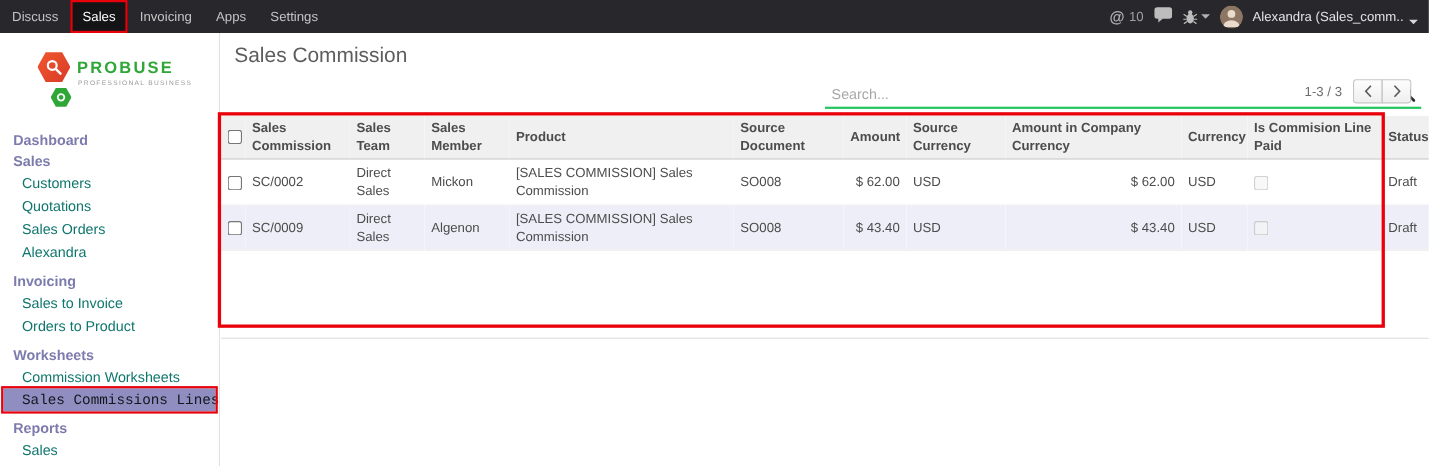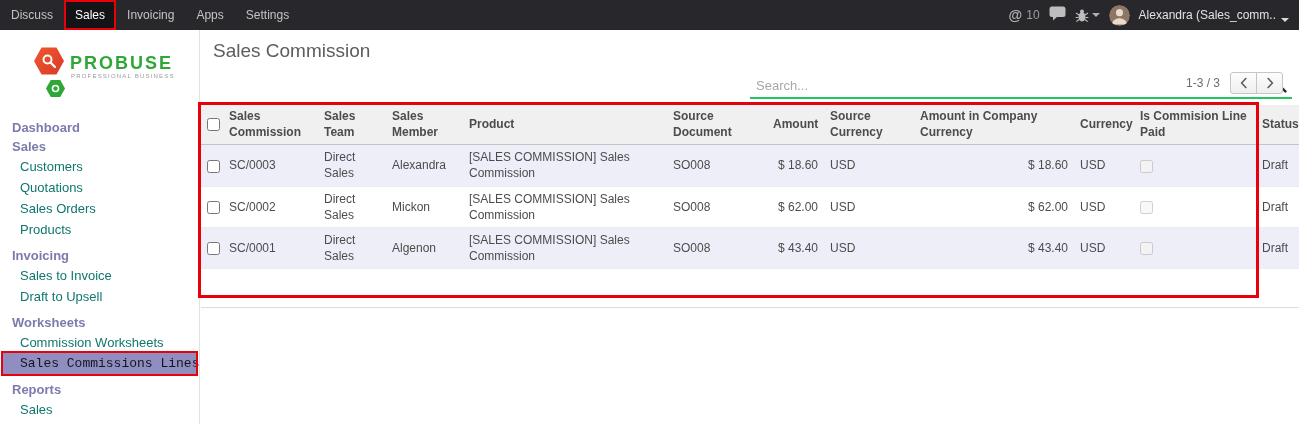--- a/index.html
+++ b/index.html
@@ -28,21 +28,21 @@
 
   
   .sidebar {
     position:absolute; top:30px; left:0; width:200px; bottom:0;
     background:#fff; border-right:1px solid #e2e2e2; font-size:13px; z-index:10;
   }
   .logo { position:absolute; top:14px; left:30px; width:162px; height:66px; }
   .hex { clip-path:polygon(25% 5%, 75% 5%, 100% 50%, 75% 95%, 25% 95%, 0% 50%); position:absolute; display:flex; align-items:center; justify-content:center; }
   .hex-big { left:4px; top:2px; width:30px; height:30px; background:linear-gradient(135deg,var(--logo-orange,#f0582f),#d93a27); }
   .hex-small { left:16px; top:35px; width:19px; height:19px; background:var(--logo-green,#2fa737); }
-  .logo-title { position:absolute; left:40px; top:9px; font-size:18px; font-weight:bold; letter-spacing:2px; color:var(--logo-green,#2fa737); }
+  .logo-title { position:absolute; left:40px; top:9px; font-size:15px; font-weight:bold; letter-spacing:2px; color:var(--logo-green,#2fa737); }
   .logo-sub { position:absolute; left:41px; top:29px; font-size:6px; letter-spacing:1.2px; color:#9a9a9a; }
 
   .nav { position:absolute; top:88px; left:0; right:0; }
   .section.gap { margin-top:6px; }
   .nav-heading { line-height:17px; padding:1px 12px; font-weight:bold; color:var(--sidebar-purple,#7c7bad); cursor:pointer; }
   .nav-item { line-height:21px; padding:0 12px 0 20px; color:#0f766e; cursor:pointer; white-space:nowrap; }
   .nav-item.selected { background:var(--selected-bg,#908ec1); color:#15151d; margin:0 3px; padding-left:17px; }
   .nav-item.annotated { outline:2px solid var(--annotation-red,#e60000); outline-offset:0px;font-family:Liberation Mono, monospace; }
 
   
@@ -139,26 +139,26 @@
 
   <div class="nav">
     <div class="section">
       <div class="nav-heading">Dashboard</div>
     </div>
     <div class="section">
       <div class="nav-heading">Sales</div>
       <div class="nav-item">Customers</div>
       <div class="nav-item">Quotations</div>
       <div class="nav-item">Sales Orders</div>
-      <div class="nav-item">Products</div>
+      <div class="nav-item">Alexandra</div>
     </div>
     <div class="section gap">
       <div class="nav-heading">Invoicing</div>
       <div class="nav-item">Sales to Invoice</div>
-      <div class="nav-item">Draft to Upsell</div>
+      <div class="nav-item">Orders to Product</div>
     </div>
     <div class="section gap">
       <div class="nav-heading">Worksheets</div>
       <div class="nav-item">Commission Worksheets</div>
       <div class="nav-item selected annotated">Sales Commissions Lines</div>
     </div>
     <div class="section gap">
       <div class="nav-heading">Reports</div>
       <div class="nav-item">Sales</div>
     </div>
@@ -219,51 +219,37 @@
         <th>Source Document</th>
         <th class="num">Amount</th>
         <th>Source Currency</th>
         <th>Amount in Company Currency</th>
         <th>Currency</th>
         <th>Is Commision Line Paid</th>
         <th>Status</th>
       </tr>
     </thead>
     <tbody>
-        <tr class="stripe">
-    <td class="cb"><input type="checkbox" style=""></td>
-    <td>SC/0003</td>
-    <td>Direct Sales</td>
-    <td>Alexandra</td>
-    <td>[SALES COMMISSION] Sales Commission</td>
-    <td>SO008</td>
-    <td class="num">$ 18.60</td>
-    <td>USD</td>
-    <td class="num">$ 18.60</td>
-    <td>USD</td>
-    <td class="cb"><input type="checkbox" disabled="" style=""></td>
-    <td>Draft</td>
-  </tr>
         <tr>
     <td class="cb"><input type="checkbox" style=""></td>
     <td>SC/0002</td>
     <td>Direct Sales</td>
     <td>Mickon</td>
     <td>[SALES COMMISSION] Sales Commission</td>
     <td>SO008</td>
     <td class="num">$ 62.00</td>
     <td>USD</td>
     <td class="num">$ 62.00</td>
     <td>USD</td>
     <td class="cb"><input type="checkbox" disabled="" style=""></td>
     <td>Draft</td>
   </tr>
         <tr class="stripe">
     <td class="cb"><input type="checkbox" style=""></td>
-    <td>SC/0001</td>
+    <td>SC/0009</td>
     <td>Direct Sales</td>
     <td>Algenon</td>
     <td>[SALES COMMISSION] Sales Commission</td>
     <td>SO008</td>
     <td class="num">$ 43.40</td>
     <td>USD</td>
     <td class="num">$ 43.40</td>
     <td>USD</td>
     <td class="cb"><input type="checkbox" disabled="" style=""></td>
     <td>Draft</td>

